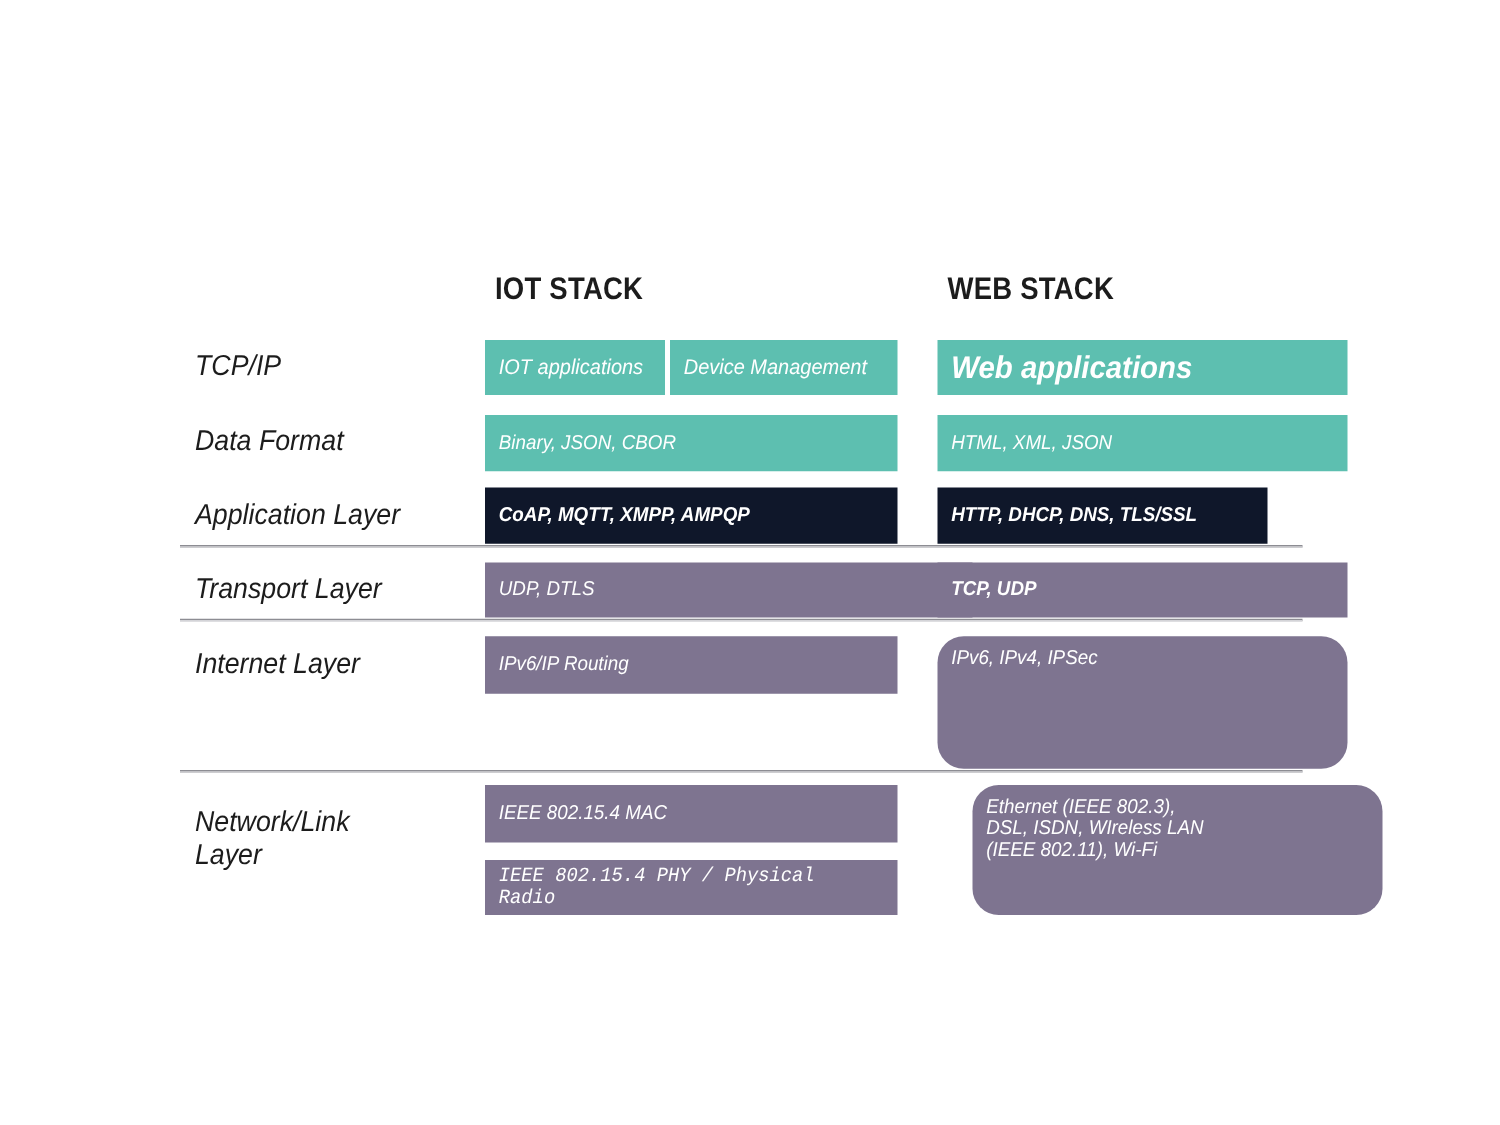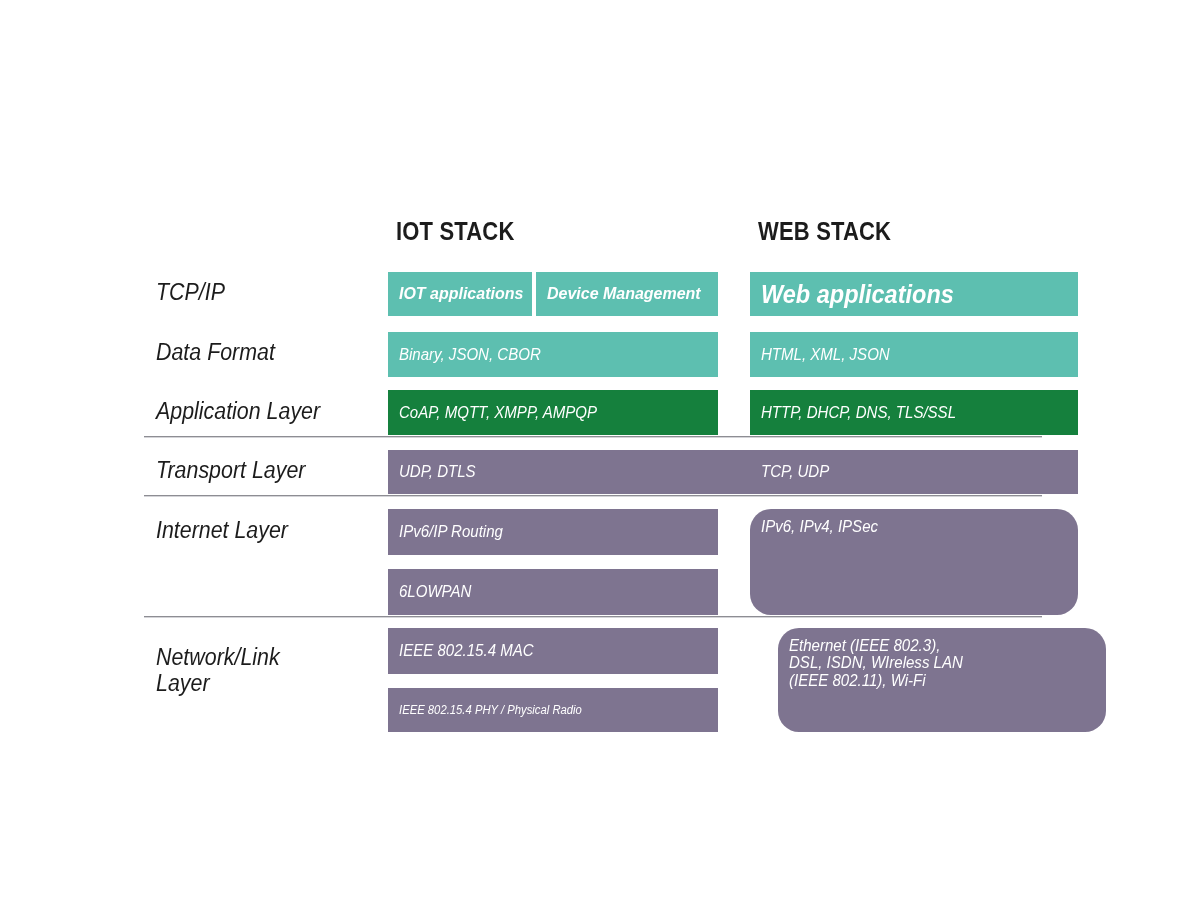--- a/index.html
+++ b/index.html
@@ -67,27 +67,27 @@
     line-height: 1.08;
     overflow: hidden;
   }
   .cell span {
     display: block;
     white-space: pre-line;
     transform: scaleX(0.94);
     transform-origin: left center;
   }
   .teal        { background: #5dbfb0; }
-  .teal-grey   { background: #15803d; }
+  .teal-grey   { background: #0f172a; font-weight: bold; }
   .purple      { background: #7e7490; }
 
   .fs-lg  { font-size: 25px; }
   .fs-md  { font-size: 16px; }
-  .fs-sm  { font-size: 17px; font-weight: bold; }
-  .fs-xs  { font-size: 12px; }
+  .fs-sm  { font-size: 17px; font-weight: normal; }
+  .fs-xs  { font-size: 16px; font-family: Liberation Mono, monospace; }
   .bold   { font-weight: bold; align-items: center; }
   .align-top { align-items: flex-start; padding-top: 9px; border-radius: 21px; }
 </style>
 </head>
 <body>
 
 <div id="canvas">
 
   <div class="col-header" id="hdr-iot">IOT STACK</div>
 
@@ -127,45 +127,42 @@
   </div>
 
   <div class="cell purple fs-md" style="left:388px; top:450px; width:390px; height:44px;">
     <span>UDP, DTLS</span>
   </div>
 
   <div class="cell purple fs-md" style="left:388px; top:509px; width:330px; height:46px;">
     <span>IPv6/IP Routing</span>
   </div>
 
-  <div class="cell purple fs-md" style="left:388px; top:569px; width:330px; height:46px;">
-    <span>6LOWPAN</span>
-  </div>
 
   <div class="cell purple fs-md" style="left:388px; top:628px; width:330px; height:46px;">
     <span>IEEE 802.15.4 MAC</span>
   </div>
 
   <div class="cell purple fs-xs" style="left:388px; top:688px; width:330px; height:44px;">
     <span>IEEE 802.15.4 PHY / Physical Radio</span>
   </div>
 
   <div class="cell teal fs-lg bold" style="left:750px; top:272px; width:328px; height:44px;">
     <span>Web applications</span>
   </div>
 
   <div class="cell teal fs-md" style="left:750px; top:332px; width:328px; height:45px;">
     <span>HTML, XML, JSON</span>
   </div>
 
-  <div class="cell teal-grey fs-md" style="left:750px; top:390px; width:328px; height:45px;">
+  <div class="cell teal-grey fs-md" style="left:750px; top:390px; width:264px; height:45px;">
     <span>HTTP, DHCP, DNS, TLS/SSL</span>
   </div>
 
-  <div class="cell purple fs-md" style="left:750px; top:450px; width:328px; height:44px;">
+  <div class="cell purple fs-md" style="left:750px; top:450px; width:328px; height:44px;font-weight:bold;">
     <span>TCP, UDP</span>
   </div>
 
   <div class="cell purple fs-md align-top" style="left:750px; top:509px; width:328px; height:106px;">
     <span>IPv6, IPv4, IPSec</span>
   </div>
 
   <div class="cell purple fs-md align-top" style="left:750px; top:628px; width:328px; height:104px;margin-left:28px;">
     <span>Ethernet (IEEE 802.3),
 DSL, ISDN, WIreless LAN

